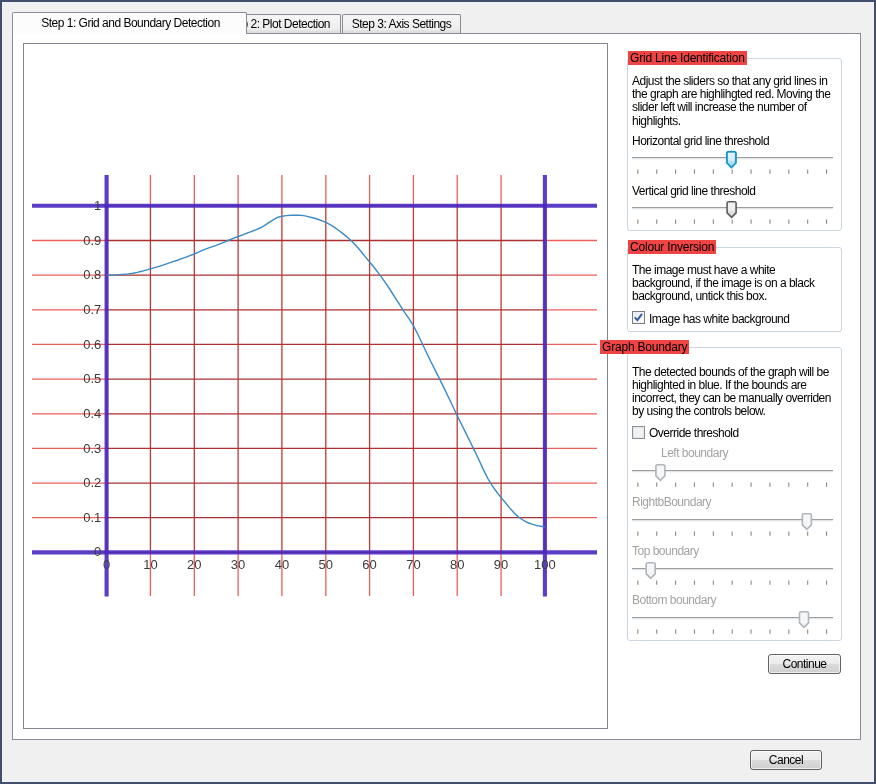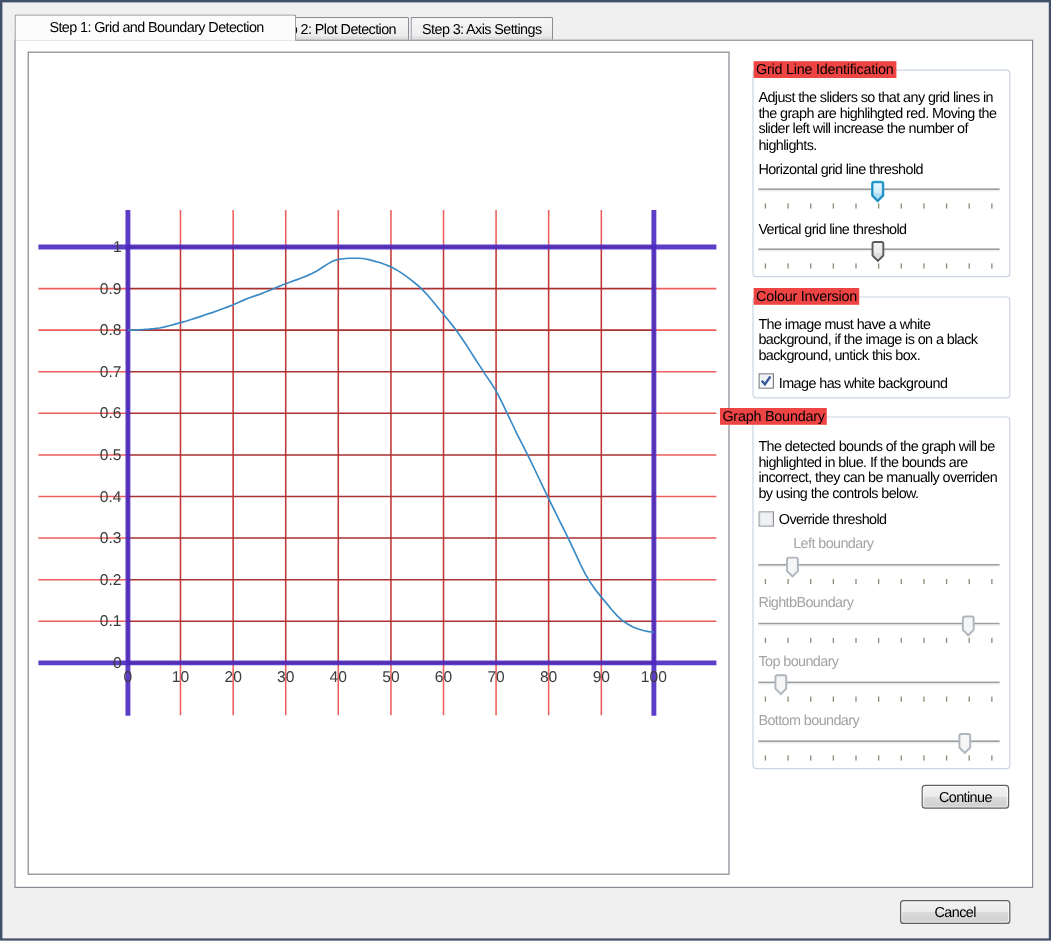--- a/index.html
+++ b/index.html
@@ -260,13 +260,13 @@
 <rect x="82.78" y="19.5" width="1.1" height="4.3" fill="#8c8c7a"></rect>
 <rect x="101.65" y="19.5" width="1.1" height="4.3" fill="#8c8c7a"></rect>
 <rect x="120.52" y="19.5" width="1.1" height="4.3" fill="#8c8c7a"></rect>
 <rect x="139.39" y="19.5" width="1.1" height="4.3" fill="#8c8c7a"></rect>
 <rect x="158.26" y="19.5" width="1.1" height="4.3" fill="#8c8c7a"></rect>
 <rect x="177.13" y="19.5" width="1.1" height="4.3" fill="#8c8c7a"></rect>
 <rect x="196.0" y="19.5" width="1.1" height="4.3" fill="#8c8c7a"></rect>
 <path d="M169.5,3.2 Q169.5,1.7 171.0,1.7 L177.0,1.7 Q178.5,1.7 178.5,3.2 L178.5,12.9 L174.0,17.4 L169.5,12.9 Z" fill="#f6f6f6" stroke="#aeb5bc" stroke-width="1.6"></path>
 </svg>
 <div class="abs btn" style="left:768px;top:654px;width:73px;height:20px;line-height:18px">Continue</div>
-<div class="abs btn" style="left:750px;top:750px;width:92px;height:20px;line-height:18px">Cancel</div>
+<div class="abs btn" style="left:750px;top:750px;width:72px;height:20px;line-height:18px">Cancel</div>
 
 </body></html>

